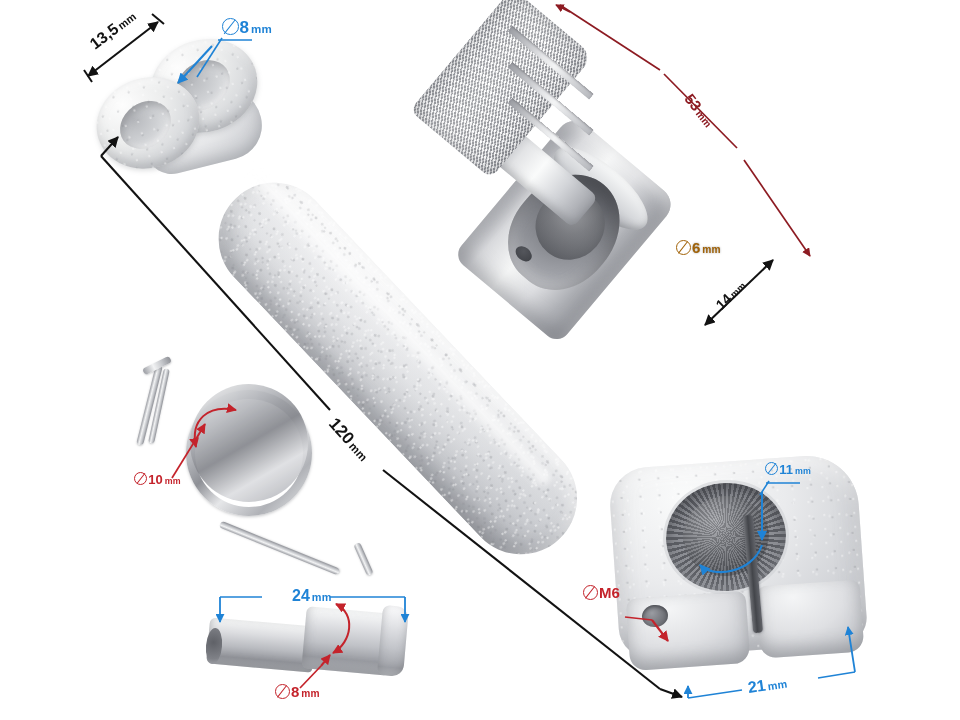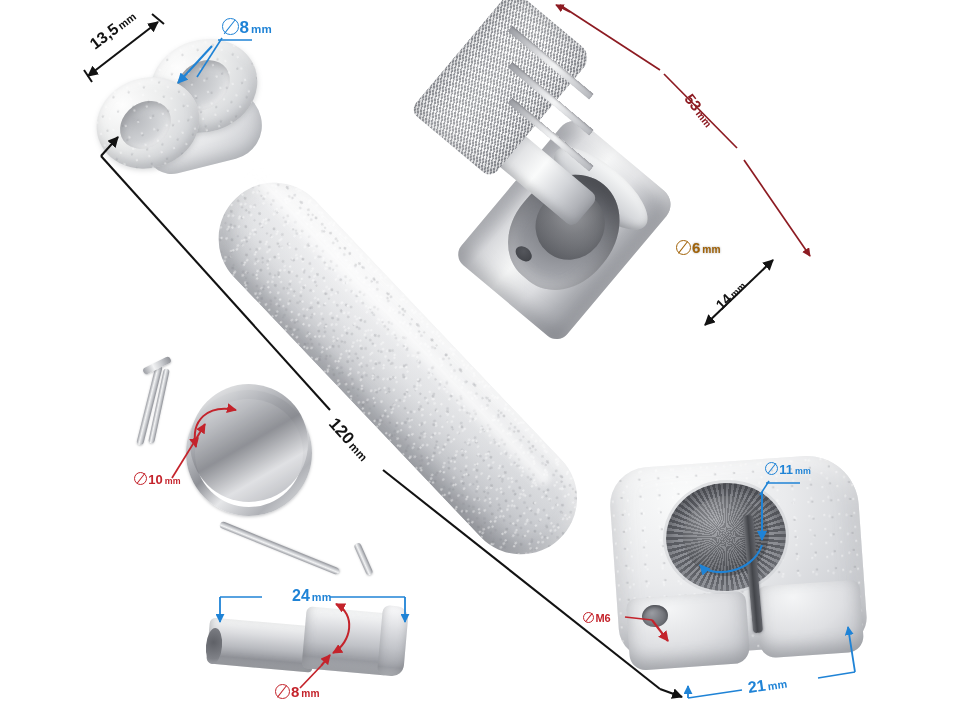--- a/index.html
+++ b/index.html
@@ -378,21 +378,21 @@
   </div>
 
   <div class="dim c-black" style="left:718px;top:300px;font-size:14px;transform:rotate(-44deg);transform-origin:0 50%;">
     <span>14</span><span class="unit">mm</span>
   </div>
 
   <div class="dim c-blue" style="left:765px;top:462px;font-size:13px;">
     <span class="phi"></span><span>11</span><span class="unit">mm</span>
   </div>
 
-  <div class="dim c-red" style="left:583px;top:612px;font-size:11px;">
+  <div class="dim c-red" style="left:583px;top:585px;font-size:15px;">
     <span class="phi"></span><span>M6</span>
   </div>
 
   <div class="dim c-blue" style="left:748px;top:680px;font-size:16px;transform:rotate(-8deg);transform-origin:0 50%;">
     <span>21</span><span class="unit">mm</span>
   </div>
 
   <div class="dim c-red" style="left:134px;top:472px;font-size:13px;">
     <span class="phi"></span><span>10</span><span class="unit">mm</span>
   </div>

